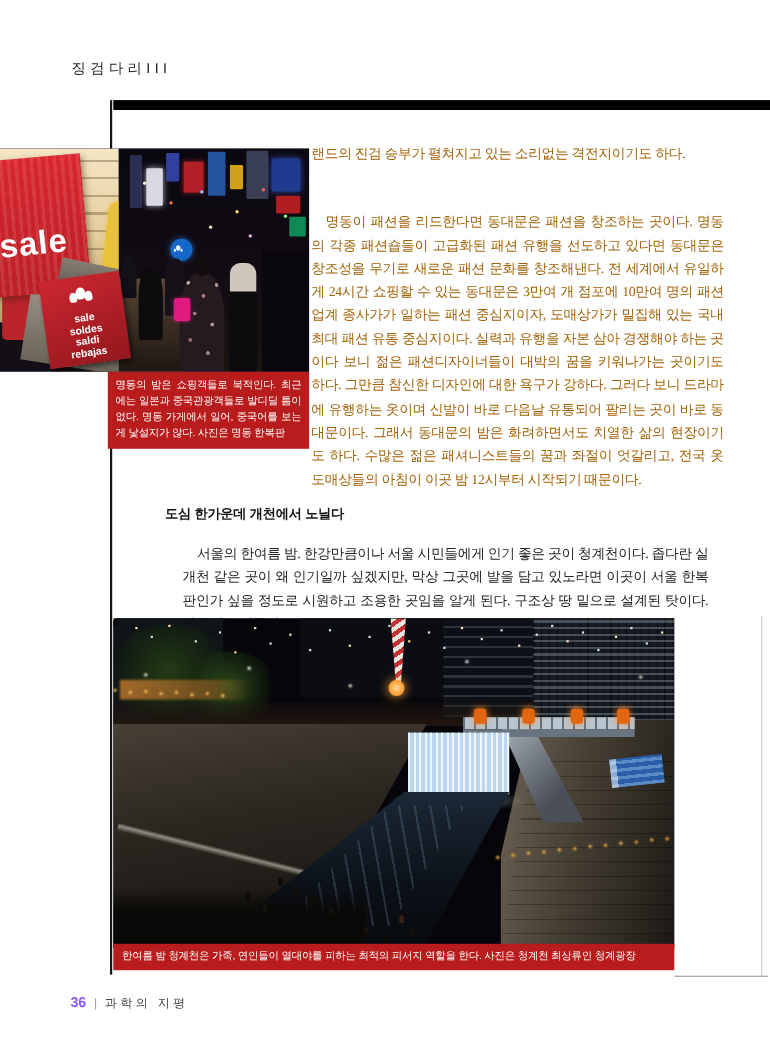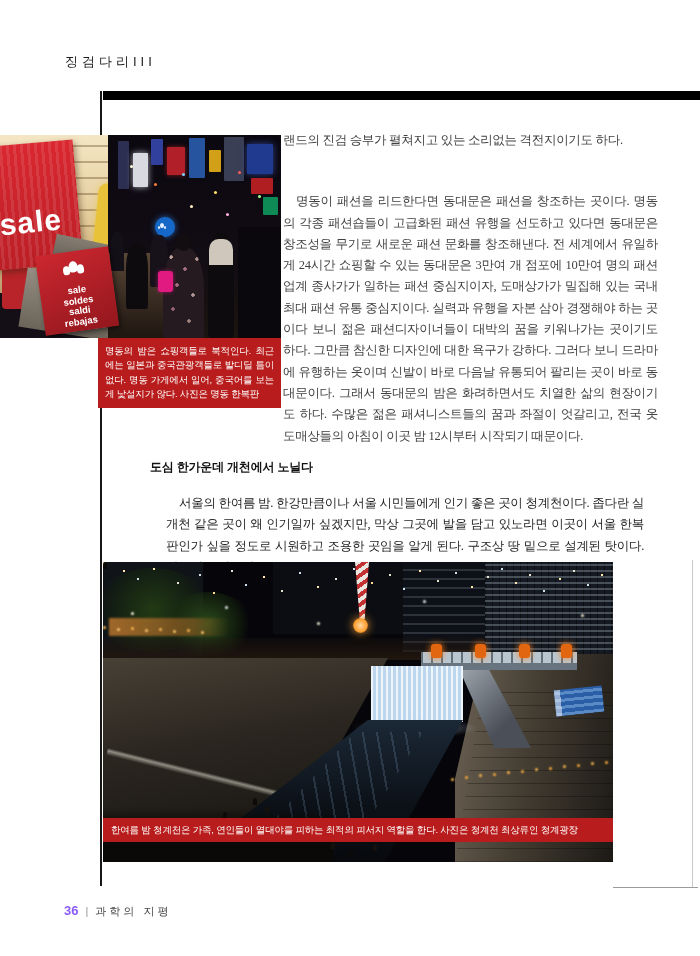--- a/index.html
+++ b/index.html
@@ -16,41 +16,41 @@
   .footer .sep{color:#999;font-size:11px;}
   .footer .jn{letter-spacing:3px;color:#444;}
   .scan-v{position:absolute;left:692px;top:560px;width:1px;height:328px;background:#c9c9c9;}
   .scan-h{position:absolute;left:613px;top:887px;width:85px;height:1px;background:#9b9b9b;}
 
   
   .col1{
     position:absolute;left:283px;top:130px;width:375px;
     font-family:"Liberation Serif","DejaVu Serif",serif;
     font-size:12.5px;line-height:21.3px;letter-spacing:-0.3px;
-    text-align:justify;color:#404040;
+    text-align:justify;color:#a16207;
   }
   .col1 p{margin:0;}
   .col1 p.indent{text-indent:13px;margin-top:40px;}
   .sec-head{
     position:absolute;left:150px;top:459px;font-size:12px;font-weight:bold;color:#111;
     letter-spacing:-0.2px;
   }
   .sec-par{
     position:absolute;left:150px;top:477px;width:510px;
     font-family:"Liberation Serif","DejaVu Serif",serif;
     font-size:12.5px;line-height:21.3px;letter-spacing:-0.3px;
     text-align:justify;color:#232323;
   }
   .sec-par p{margin:16px;text-indent:13px;}
 
   
   .cap{background:#b91c1c;color:#fdfdfd;font-size:9.5px;letter-spacing:-0.2px;}
   .cap1{position:absolute;left:98px;top:338px;width:183px;height:70px;box-sizing:border-box;
         padding:6px 7px;line-height:14.3px;text-align:justify;}
-  .cap2{position:absolute;left:103px;top:818px;width:510px;height:24px;box-sizing:border-box;
+  .cap2{position:absolute;left:103px;top:858px;width:510px;height:24px;box-sizing:border-box;
         padding:0 8px;line-height:24px;white-space:nowrap;overflow:hidden;}
 
   
   .ph1{position:absolute;left:0;top:135px;width:281px;height:203px;overflow:hidden;background:#140f16;}
   .ph1 *{position:absolute;}
   .p1-window{left:0;top:0;width:108px;height:158px;
     background:linear-gradient(180deg,#f4e6c4 0%,#e3cb9a 55%,#bb9c6d 100%);}
   .p1-shelves{left:66px;top:4px;width:42px;height:120px;
     background:repeating-linear-gradient(0deg,rgba(90,60,25,.35) 0 2px,transparent 2px 16px);}
   .p1-yellow{left:96px;top:48px;width:18px;height:66px;border-radius:9px;background:#e8c33a;

